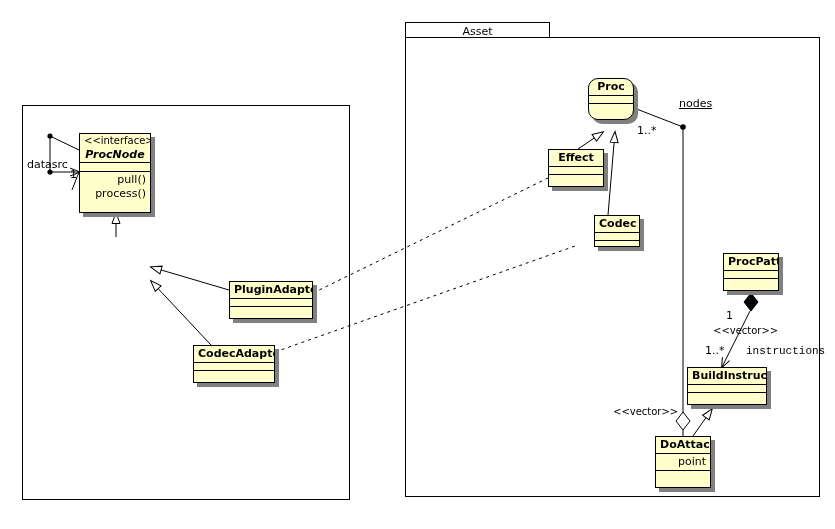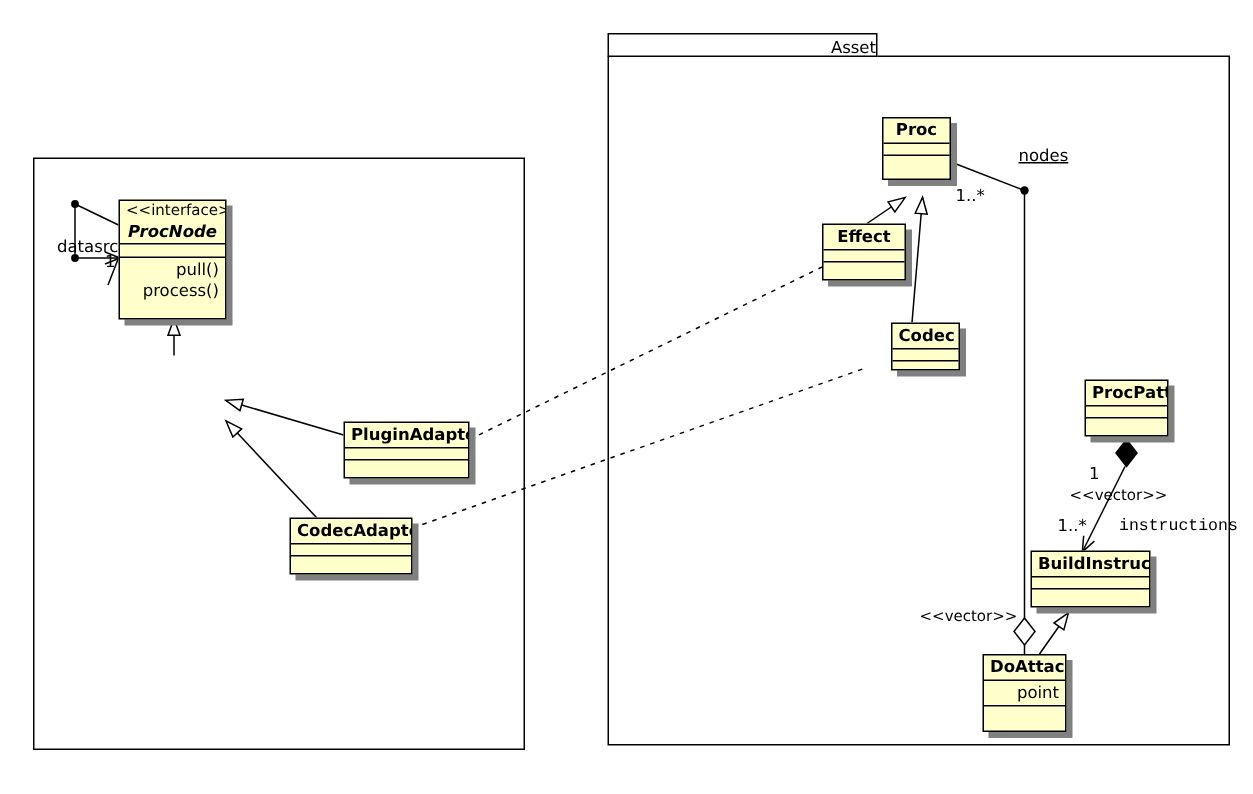--- a/index.html
+++ b/index.html
@@ -105,21 +105,21 @@
   .edge-label.sm { font-size: 10px; }
 </style>
 </head>
 <body>
 
 <div id="canvas">
 
   <div class="pkg-body" id="pkgbody-renderengine" style="left: 22px; top: 105px; width: 328px; height: 395px;"></div>
 
   <div class="pkg-body" id="pkgbody-asset" style="left: 405px; top: 37px; width: 415px; height: 460px;"></div>
-  <div class="pkg-tab" id="pkgtab-asset" style="left: 405px; top: 22px; width: 180px; height: 16px; text-align: right;">
+  <div class="pkg-tab" id="pkgtab-asset" style="left: 405px; top: 22px; width: 145px; height: 16px;">
     <span>Asset</span>
   </div>
 
   <svg class="layer" viewBox="0 0 835 529">
     <defs>
       <marker id="genArrow" markerWidth="14" markerHeight="14" refX="11.5" refY="5" orient="auto" markerUnits="userSpaceOnUse">
         <path d="M 1,1 L 12,5 L 1,9 z" fill="#ffffff" stroke="#000000" stroke-width="1"></path>
       </marker>
       <marker id="openArrow" markerWidth="13" markerHeight="13" refX="10" refY="5" orient="auto" markerUnits="userSpaceOnUse">
         <path d="M 1,1 L 11,5 M 1,9 L 11,5" fill="none" stroke="#000000" stroke-width="1"></path>
@@ -217,21 +217,21 @@
   </div>
 
   <div class="uml-class" id="cls-codecadapter" style="left: 193px; top: 345px; width: 82px; height: 38px;">
     <div class="uml-compartment">
       <div class="cls-name">CodecAdapter</div>
     </div>
     <div class="uml-compartment empty-row-sm"></div>
     <div class="uml-compartment empty-row-sm"></div>
   </div>
 
-  <div class="uml-class" id="cls-proc" style="left: 588px; top: 78px; width: 46px; height: 42px;">
+  <div class="uml-class" id="cls-proc" style="left: 588px; top: 78px; width: 46px; height: 42px; border-radius: 10px;">
     <div class="uml-compartment">
       <div class="cls-name">Proc</div>
     </div>
     <div class="uml-compartment empty-row-sm"></div>
     <div class="uml-compartment empty-row-sm"></div>
   </div>
 
   <div class="uml-class" id="cls-effect" style="left: 548px; top: 149px; width: 56px; height: 38px;">
     <div class="uml-compartment">
       <div class="cls-name">Effect</div>
@@ -267,21 +267,21 @@
   <div class="uml-class" id="cls-doattach" style="left: 655px; top: 436px; width: 56px; height: 52px;">
     <div class="uml-compartment">
       <div class="cls-name">DoAttach</div>
     </div>
     <div class="uml-compartment">
       <div class="cls-attr">point</div>
     </div>
     <div class="uml-compartment empty-row-sm"></div>
   </div>
 
-  <div class="edge-label" id="lbl-datasrc" style="left: 38px; top: 158px;">datasrc</div>
+  <div class="edge-label" id="lbl-datasrc" style="left: 27px; top: 158px;">datasrc</div>
   <div class="edge-label" id="lbl-datasrc-mult" style="left: 70px; top: 168px;">1</div>
   <div class="edge-label" id="lbl-nodes" style="left: 679px; top: 97px; text-decoration: underline;">nodes</div>
   <div class="edge-label" id="lbl-nodes-mult" style="left: 637px; top: 124px;">1..*</div>
   <div class="edge-label" id="lbl-procpatt-mult" style="left: 726px; top: 309px;">1</div>
   <div class="edge-label sm" id="lbl-instructions-stereo" style="left: 713px; top: 325px;">&lt;&lt;vector&gt;&gt;</div>
   <div class="edge-label" id="lbl-instructions-mult" style="left: 705px; top: 344px;">1..*</div>
   <div class="edge-label" id="lbl-instructions-role" style="left: 746px; top: 345px; font-family: Liberation Mono, monospace;">instructions</div>
   <div class="edge-label sm" id="lbl-doattach-vector" style="left: 613px; top: 406px;">&lt;&lt;vector&gt;&gt;</div>
 
 </div>

